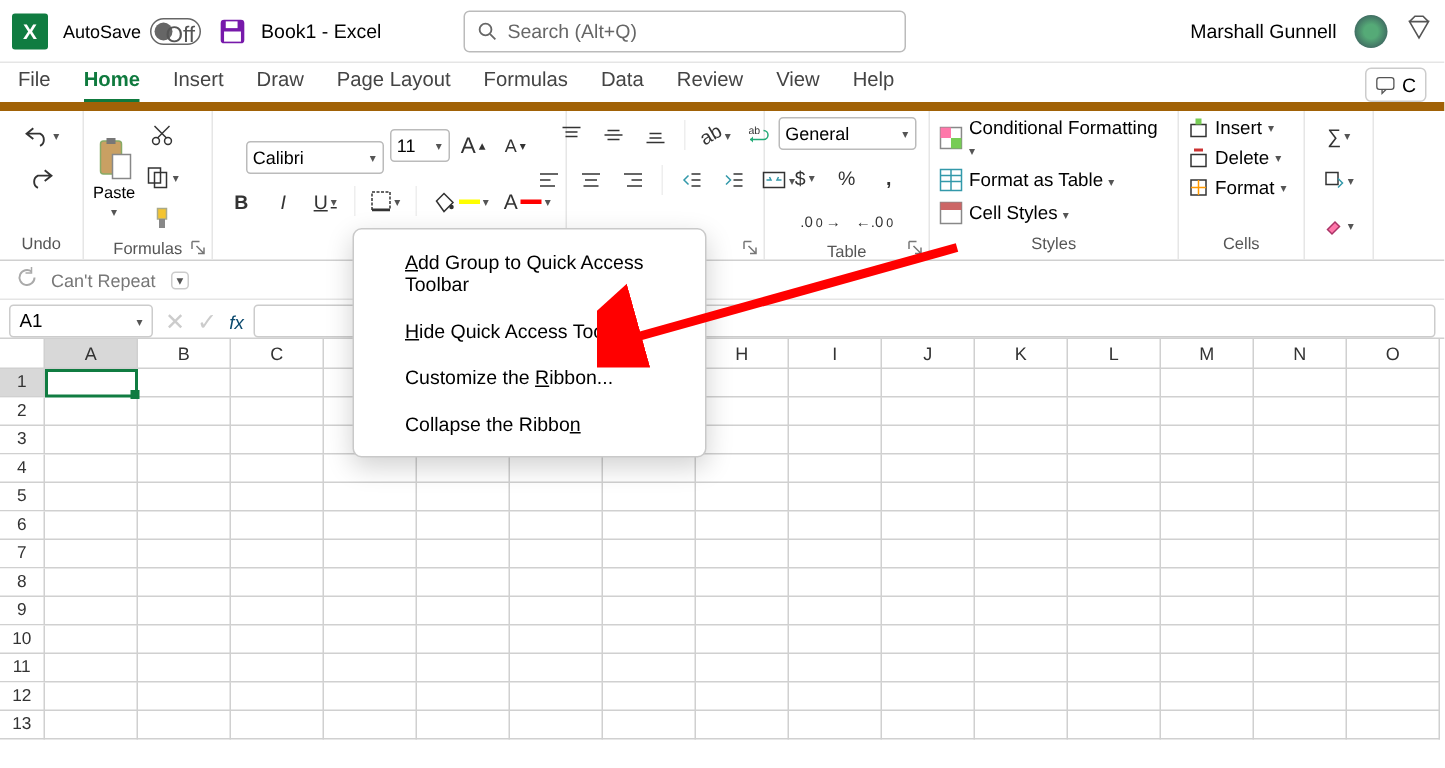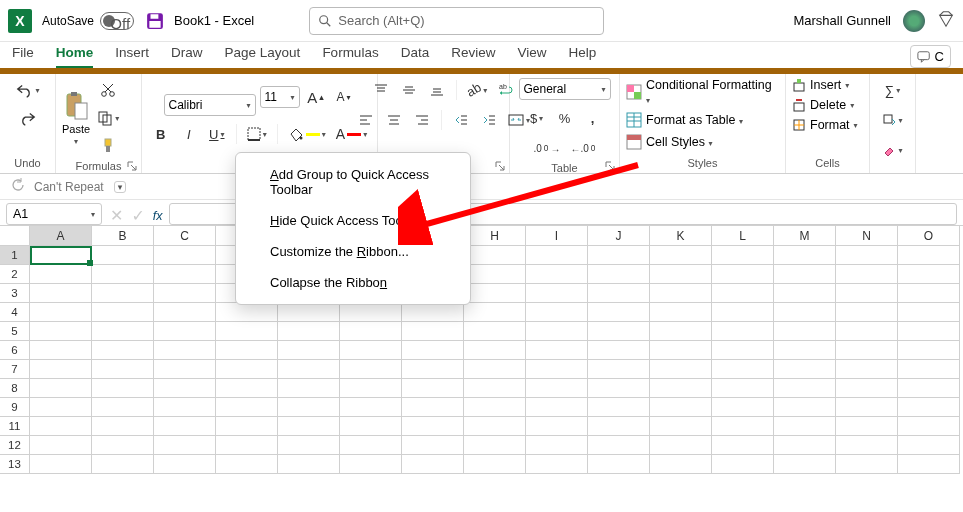--- a/index.html
+++ b/index.html
@@ -647,20 +647,38 @@
         <div class="cell"></div>
         <div class="cell"></div>
         <div class="cell"></div>
         <div class="cell"></div>
         <div class="cell"></div>
         <div class="cell"></div>
         <div class="cell"></div>
         <div class="cell"></div>
       </div>
       <div class="rw">
+        <div class="rh">10</div>
+        <div class="cell"></div>
+        <div class="cell"></div>
+        <div class="cell"></div>
+        <div class="cell"></div>
+        <div class="cell"></div>
+        <div class="cell"></div>
+        <div class="cell"></div>
+        <div class="cell"></div>
+        <div class="cell"></div>
+        <div class="cell"></div>
+        <div class="cell"></div>
+        <div class="cell"></div>
+        <div class="cell"></div>
+        <div class="cell"></div>
+        <div class="cell"></div>
+      </div>
+      <div class="rw">
         <div class="rh">11</div>
         <div class="cell"></div>
         <div class="cell"></div>
         <div class="cell"></div>
         <div class="cell"></div>
         <div class="cell"></div>
         <div class="cell"></div>
         <div class="cell"></div>
         <div class="cell"></div>
         <div class="cell"></div>

